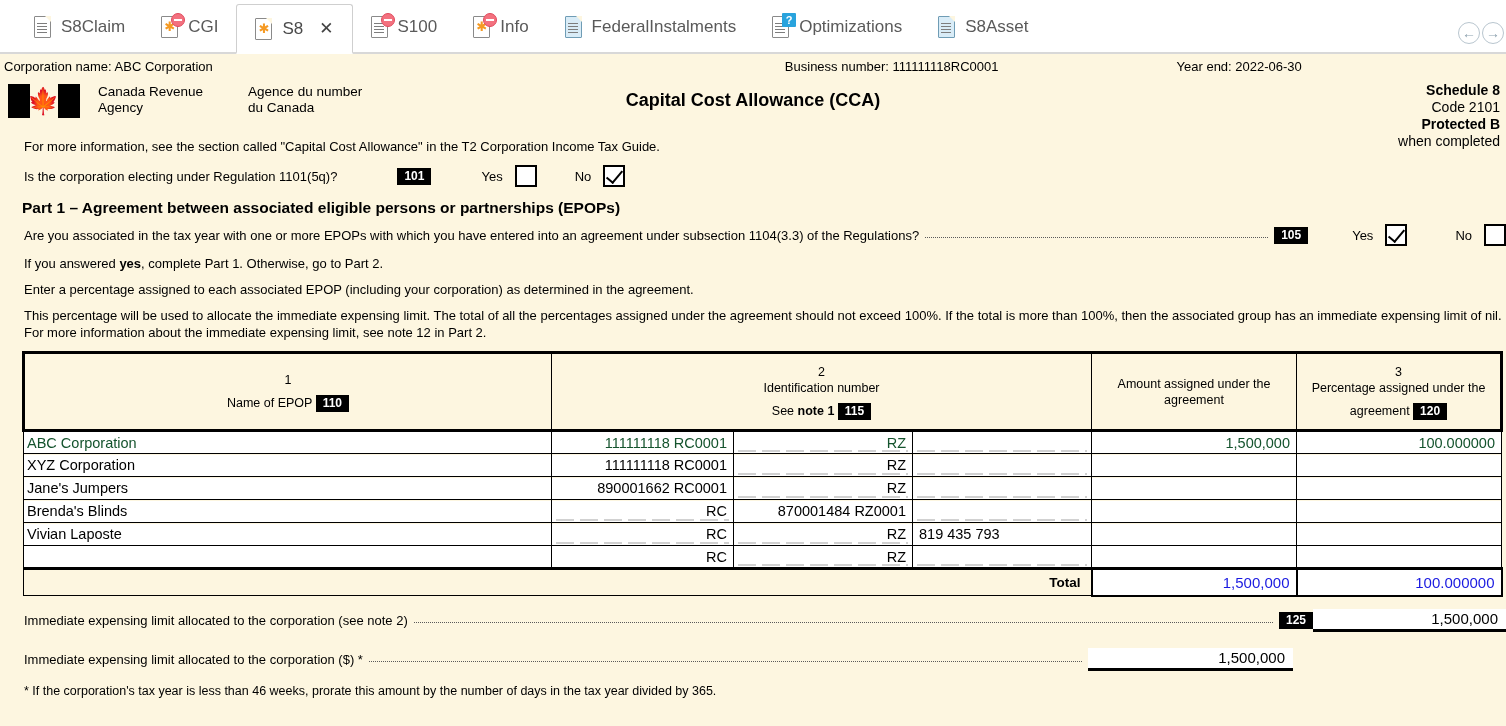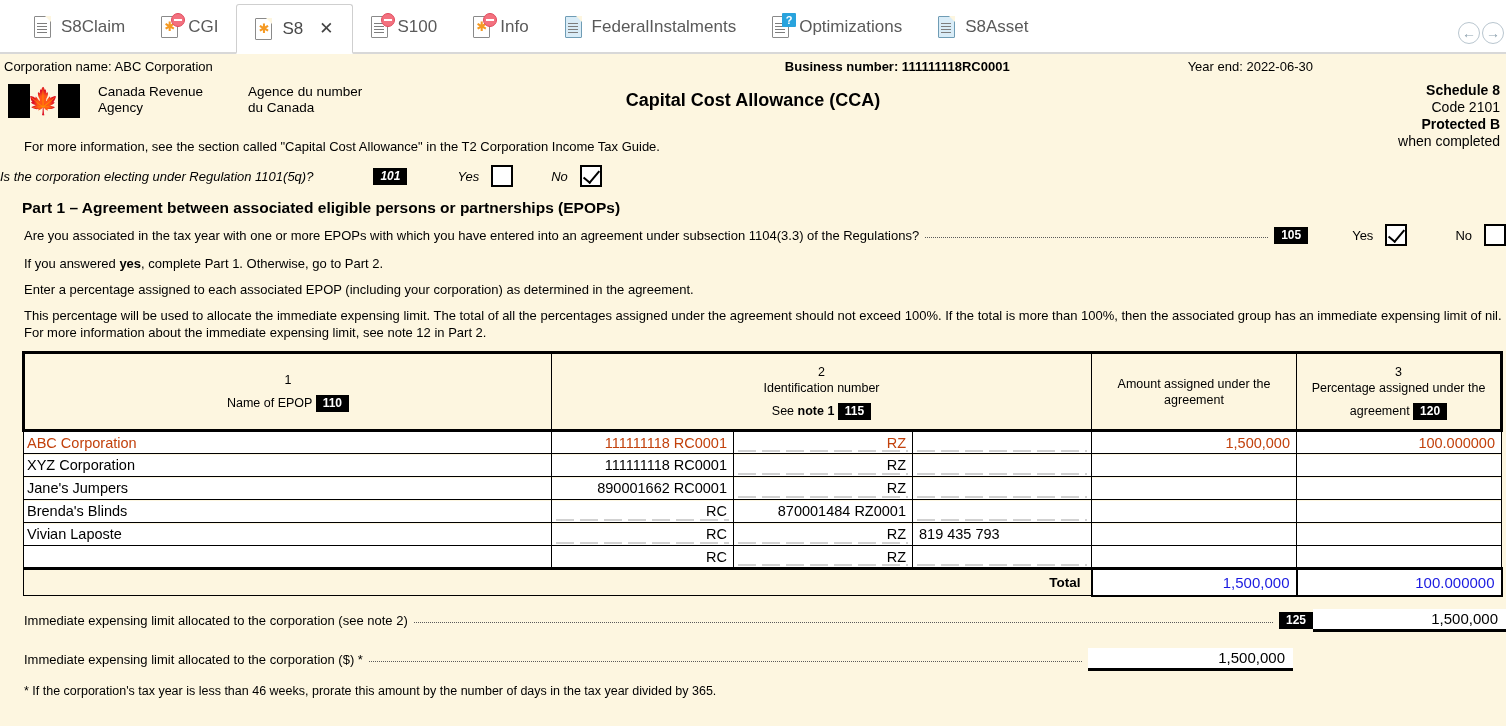--- a/index.html
+++ b/index.html
@@ -158,21 +158,21 @@
   }
 
   
   .infobar {
     height: 24px;
     display: flex;
     align-items: center;
     padding-left: 4px;
     font-size: 13px;
   }
-  .infobar .b-num { margin-left: 572px; font-weight: bold; }
+  .infobar .b-num { margin-left: 572px; }
   .infobar .y-end { margin-left: 178px; }
 
   
   .form { padding: 0 0 0 0; position: relative; }
 
   .logorow {
     display: flex;
     align-items: flex-start;
     padding: 6px 0 0 8px;
     position: relative;
@@ -216,22 +216,22 @@
     text-align: right;
     line-height: 17px;
     font-size: 14px;
   }
   .schedblock .bold { font-weight: bold; }
 
   .para { padding: 0 6px 0 24px; line-height: 17px; }
   .row-q {
     display: flex;
     align-items: center;
+    padding-left: 24px;
     margin-top: 10px;
-    font-style: italic;
   }
   .codebox {
     display: inline-block;
     background: #000;
     color: #fff;
     font-size: 12px;
     font-weight: bold;
     padding: 2px 7px;
     line-height: 13px;
     text-align: center;
@@ -306,21 +306,21 @@
     display: flex;
     align-items: center;
     font-size: 14.5px;
     padding: 0 3px;
     position: relative;
   }
   td.f-name .cell-in { justify-content: flex-start; }
   td.f-rc .cell-in, td.f-rz .cell-in { justify-content: flex-end; padding-right: 6px; }
   td.f-extra .cell-in { justify-content: flex-start; padding-left: 6px; }
   td.f-amt .cell-in, td.f-pct .cell-in { justify-content: flex-end; padding-right: 6px; }
-  .green { color: #c2410c; }
+  .green { color: #14532d; }
   .blue  { color: #1a1ae0; }
 
   .ghost {
     position: absolute;
     left: 4px; right: 4px; bottom: 1px;
     height: 2px;
     background: repeating-linear-gradient(to right,
       #c9c9c9 0, #c9c9c9 18px, transparent 18px, transparent 24px);
     opacity: .85;
   }

